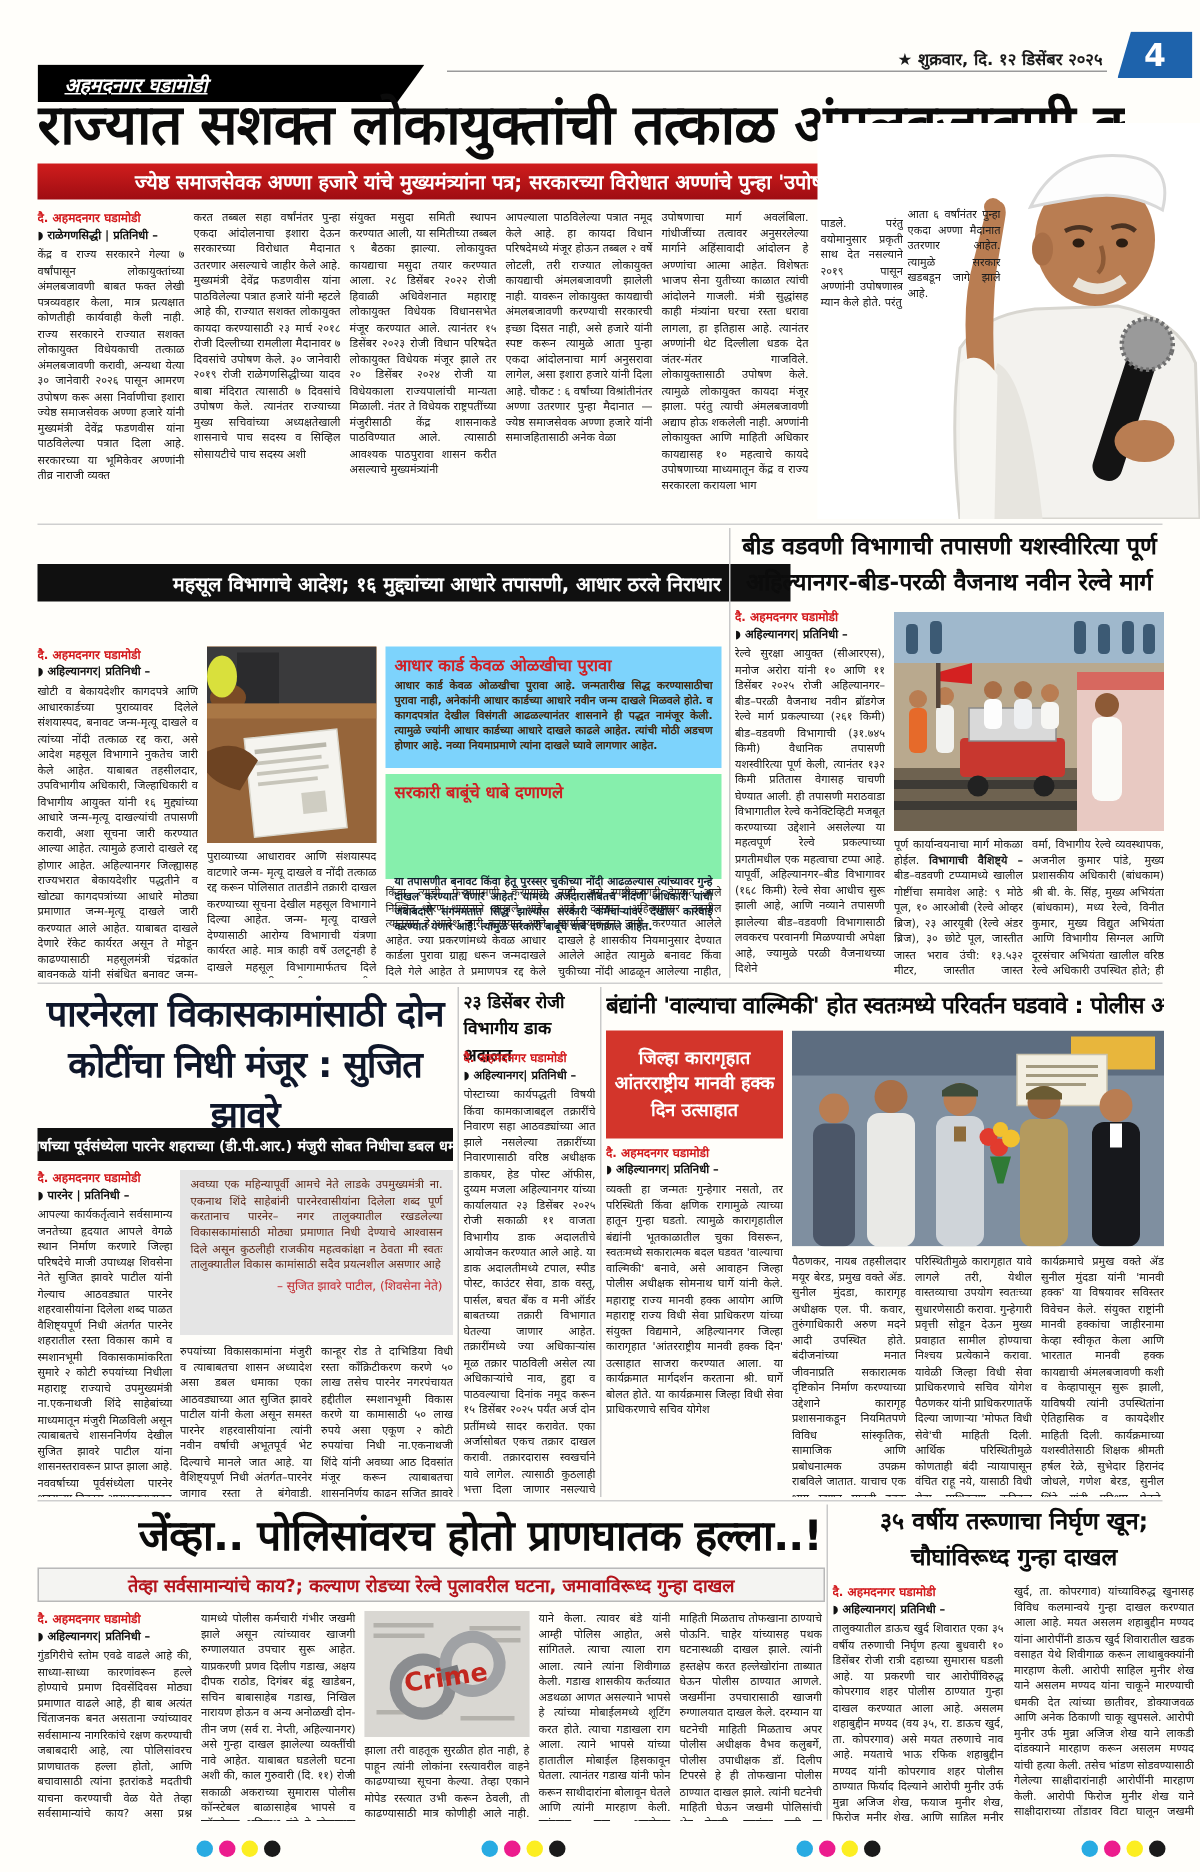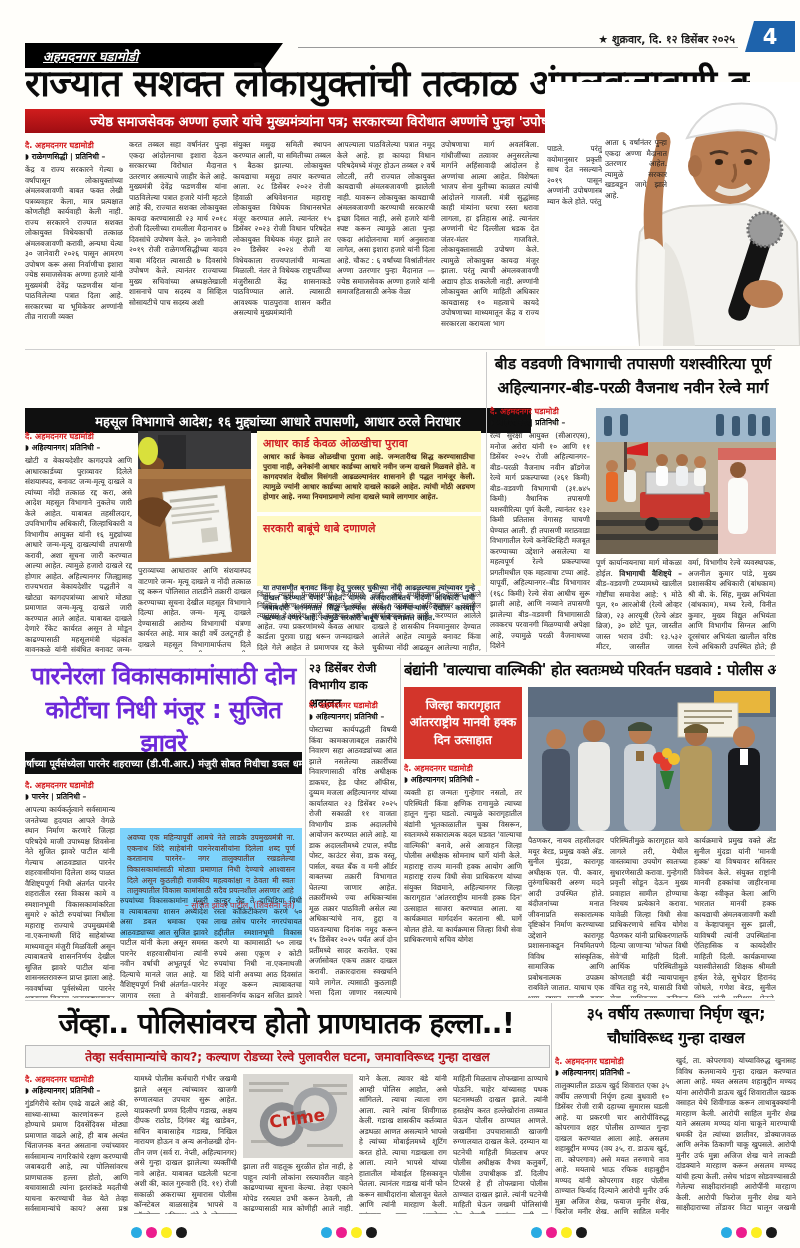--- a/index.html
+++ b/index.html
@@ -82,21 +82,21 @@
     <div class="byline">◗ राळेगणसिद्धी | प्रतिनिधी –</div>
     <span class="bodytxt">केंद्र व राज्य सरकारने गेल्या ७ वर्षांपासून लोकायुक्तांच्या अंमलबजावणी बाबत फक्त लेखी पत्रव्यवहार केला, मात्र प्रत्यक्षात कोणतीही कार्यवाही केली नाही. राज्य सरकारने राज्यात सशक्त लोकायुक्त विधेयकाची तत्काळ अंमलबजावणी करावी, अन्यथा येत्या ३० जानेवारी २०२६ पासून आमरण उपोषण करू असा निर्वाणीचा इशारा ज्येष्ठ समाजसेवक अण्णा हजारे यांनी मुख्यमंत्री देवेंद्र फडणवीस यांना पाठविलेल्या पत्रात दिला आहे. सरकारच्या या भूमिकेवर अण्णांनी तीव्र नाराजी व्यक्त</span>
   </div>
   <div class="col" style="left:129px;top:140px;width:98px;height:206px;">करत तब्बल सहा वर्षांनंतर पुन्हा एकदा आंदोलनाचा इशारा देऊन सरकारच्या विरोधात मैदानात उतरणार असल्याचे जाहीर केले आहे. मुख्यमंत्री देवेंद्र फडणवीस यांना पाठविलेल्या पत्रात हजारे यांनी म्हटले आहे की, राज्यात सशक्त लोकायुक्त कायदा करण्यासाठी २३ मार्च २०१८ रोजी दिल्लीच्या रामलीला मैदानावर ७ दिवसांचे उपोषण केले. ३० जानेवारी २०१९ रोजी राळेगणसिद्धीच्या यादव बाबा मंदिरात त्यासाठी ७ दिवसांचे उपोषण केले. त्यानंतर राज्याच्या मुख्य सचिवांच्या अध्यक्षतेखाली शासनाचे पाच सदस्य व सिव्हिल सोसायटीचे पाच सदस्य अशी</div>
   <div class="col" style="left:233px;top:140px;width:98px;height:206px;">संयुक्त मसुदा समिती स्थापन करण्यात आली, या समितीच्या तब्बल ९ बैठका झाल्या. लोकायुक्त कायद्याचा मसुदा तयार करण्यात आला. २८ डिसेंबर २०२२ रोजी हिवाळी अधिवेशनात महाराष्ट्र लोकायुक्त विधेयक विधानसभेत मंजूर करण्यात आले. त्यानंतर १५ डिसेंबर २०२३ रोजी विधान परिषदेत लोकायुक्त विधेयक मंजूर झाले तर २० डिसेंबर २०२४ रोजी या विधेयकाला राज्यपालांची मान्यता मिळाली. नंतर ते विधेयक राष्ट्रपतींच्या मंजुरीसाठी केंद्र शासनाकडे पाठविण्यात आले. त्यासाठी आवश्यक पाठपुरावा शासन करीत असल्याचे मुख्यमंत्र्यांनी</div>
   <div class="col" style="left:337px;top:140px;width:98px;height:206px;">आपल्याला पाठविलेल्या पत्रात नमूद केले आहे. हा कायदा विधान परिषदेमध्ये मंजूर होऊन तब्बल २ वर्षे लोटली, तरी राज्यात लोकायुक्त कायद्याची अंमलबजावणी झालेली नाही. यावरून लोकायुक्त कायद्याची अंमलबजावणी करण्याची सरकारची इच्छा दिसत नाही, असे हजारे यांनी स्पष्ट करून त्यामुळे आता पुन्हा एकदा आंदोलनाचा मार्ग अनुसरावा लागेल, असा इशारा हजारे यांनी दिला आहे. चौकट : ६ वर्षांच्या विश्रांतीनंतर अण्णा उतरणार पुन्हा मैदानात — ज्येष्ठ समाजसेवक अण्णा हजारे यांनी समाजहितासाठी अनेक वेळा</div>
   <div class="col" style="left:441px;top:140px;width:98px;height:206px;">उपोषणाचा मार्ग अवलंबिला. गांधीजींच्या तत्वावर अनुसरलेल्या मार्गाने अहिंसावादी आंदोलन हे अण्णांचा आत्मा आहेत. विशेषतः भाजप सेना युतीच्या काळात त्यांची आंदोलने गाजली. मंत्री सुद्धांसह काही मंत्र्यांना घरचा रस्ता धरावा लागला, हा इतिहास आहे. त्यानंतर अण्णांनी थेट दिल्लीला धडक देत जंतर-मंतर गाजविले. लोकायुक्तासाठी उपोषण केले. त्यामुळे लोकायुक्त कायदा मंजूर झाला. परंतु त्याची अंमलबजावणी अद्याप होऊ शकलेली नाही. अण्णांनी लोकायुक्त आणि माहिती अधिकार कायद्यासह १० महत्वाचे कायदे उपोषणाच्या माध्यमातून केंद्र व राज्य सरकारला करायला भाग</div>
 
   <div class="hline" style="left:25px;top:349px;width:750px;background:#cfcfcf;"></div>
 
-  <div class="blackbar" style="left:25px;top:408px;width:506px;height:25px;font-size:13px;">महसूल विभागाचे आदेश; १६ मुद्द्यांच्या आधारे तपासणी, आधार ठरले निराधार</div>
+  <div class="blackbar" style="left:25px;top:376px;width:458px;height:25px;font-size:13px;padding-left:44px;">महसूल विभागाचे आदेश; १६ मुद्द्यांच्या आधारे तपासणी, आधार ठरले निराधार</div>
 
   <div class="col" style="left:25px;top:431px;width:107px;height:221px;">
     <div class="paperline">दै. अहमदनगर घडामोडी</div>
     <div class="byline">◗ अहिल्यानगर| प्रतिनिधी –</div>
     <span class="bodytxt">खोटी व बेकायदेशीर कागदपत्रे आणि आधारकार्डच्या पुराव्यावर दिलेले संशयास्पद, बनावट जन्म-मृत्यू दाखले व त्यांच्या नोंदी तत्काळ रद्द करा, असे आदेश महसूल विभागाने नुकतेच जारी केले आहेत. याबाबत तहसीलदार, उपविभागीय अधिकारी, जिल्हाधिकारी व विभागीय आयुक्त यांनी १६ मुद्द्यांच्या आधारे जन्म-मृत्यू दाखल्यांची तपासणी करावी, अशा सूचना जारी करण्यात आल्या आहेत. त्यामुळे हजारो दाखले रद्द होणार आहेत. अहिल्यानगर जिल्ह्यासह राज्यभरात बेकायदेशीर पद्धतीने व खोट्या कागदपत्रांच्या आधारे मोठ्या प्रमाणात जन्म-मृत्यू दाखले जारी करण्यात आले आहेत. याबाबत दाखले देणारे रॅकेट कार्यरत असून ते मोडून काढण्यासाठी महसूलमंत्री चंद्रकांत बावनकुळे यांनी संबंधित बनावट जन्म-मृत्यू दाखल्यांची तत्काळ रद्दबदली करावी, असे आदेश दिले आहेत. आधारकार्डच्या</span>
   </div>
 
   <div class="photo" style="left:138px;top:431px;width:113px;height:131px;background:#8a5a33;">
     <svg width="113" height="131" viewBox="0 0 113 131">
       <rect x="0" y="0" width="113" height="131" fill="#96653a"></rect>
@@ -111,26 +111,26 @@
         <rect x="34" y="81" width="48" height="2.5" fill="#c7c5ba"></rect>
         <rect x="34" y="88" width="40" height="2.5" fill="#c7c5ba"></rect>
         <rect x="62" y="98" width="16" height="14" fill="#cfcdc2"></rect>
       </g>
       <path d="M0 70 Q20 60 34 76 L22 96 Q6 92 0 84 Z" fill="#6d4322"></path>
       <ellipse cx="10" cy="20" rx="10" ry="14" fill="#d9e03c"></ellipse>
     </svg>
   </div>
   <div class="col" style="left:138px;top:566px;width:113px;height:86px;">पुराव्याच्या आधारावर आणि संशयास्पद वाटणारे जन्म- मृत्यू दाखले व नोंदी तत्काळ रद्द करून पोलिसात तातडीने तक्रारी दाखल करण्याच्या सूचना देखील महसूल विभागाने दिल्या आहेत. जन्म- मृत्यू दाखले देण्यासाठी आरोग्य विभागाची यंत्रणा कार्यरत आहे. मात्र काही वर्षे उलटूनही हे दाखले महसूल विभागामार्फतच दिले जातात. त्यासाठी तहसीलदार व त्यावरील सक्षम अधिकारी आहेत. मात्र अनेक ठिकाणी बनावट कागदपत्रांच्या आधारे थेट गैरव्यवहार झाल्याच्या तक्रारी शासनाकडे केल्या गेल्या आहेत. त्यामुळे आता प्रमाणपत्र परत घेणे</div>
 
-  <div class="abs" style="left:257px;top:431px;width:224px;height:81px;background:#fef9c3;padding:4px 6px;box-sizing:border-box;">
+  <div class="abs" style="left:257px;top:431px;width:224px;height:81px;background:#7dd3fc;padding:4px 6px;box-sizing:border-box;">
     <div class="boxtitle" style="font-size:11px;">आधार कार्ड केवळ ओळखीचा पुरावा</div>
     <div style="font-size:7.2px;line-height:1.4;color:#43280f;text-align:justify;font-weight:bold;">आधार कार्ड केवळ ओळखीचा पुरावा आहे. जन्मतारीख सिद्ध करण्यासाठीचा पुरावा नाही, अनेकांनी आधार कार्डच्या आधारे नवीन जन्म दाखले मिळवले होते. व कागदपत्रांत देखील विसंगती आढळल्यानंतर शासनाने ही पद्धत नामंजूर केली. त्यामुळे ज्यांनी आधार कार्डच्या आधारे दाखले काढले आहेत. त्यांची मोठी अडचण होणार आहे. नव्या नियमाप्रमाणे त्यांना दाखले घ्यावे लागणार आहेत.</div>
   </div>
 
-  <div class="abs" style="left:257px;top:516px;width:224px;height:70px;background:#fef9c3;padding:4px 6px;box-sizing:border-box;">
+  <div class="abs" style="left:257px;top:516px;width:224px;height:70px;background:#86efac;padding:4px 6px;box-sizing:border-box;">
     <div class="boxtitle" style="font-size:11px;">सरकारी बाबूंचे धाबे दणाणले</div>
     <div style="font-size:7.2px;line-height:1.4;color:#10232e;text-align:justify;font-weight:bold;margin-top:48px;">या तपासणीत बनावट किंवा हेतू पुरस्सर चुकीच्या नोंदी आढळल्यास त्यांच्यावर गुन्हे दाखल करण्यात येणार आहेत. यामध्ये अर्जदारासोबतच नोंदणी अधिकारी यांची जबाबदारी संगनमतात सिद्ध झाल्यास सरकारी कर्मचाऱ्यांवर देखील कारवाई करण्यात येणार आहे. त्यामुळे सरकारी बाबूंचे धाबे दणाणले आहेत.</div>
   </div>
   <div class="col" style="left:257px;top:590px;width:107px;height:62px;">किंवा त्याची फेरतपासणी करण्याचे निश्चित धोरण शासनाने आखले आहे. त्यानुसार हे आदेश जारी करण्यात आले आहेत. ज्या प्रकरणांमध्ये केवळ आधार कार्डला पुरावा ग्राह्य धरून जन्मदाखले दिले गेले आहेत ते प्रमाणपत्र रद्द केले जातील. तसेच आधारकार्ड हा जन्माचा किंवा जन्म ठिकाणाचा पुरावा म्हणून ग्राह्य धरता येणार</div>
   <div class="col" style="left:372px;top:590px;width:109px;height:62px;">नाही, असे स्पष्टीकरणही देण्यात आले आहे. दरम्यान अहिल्यानगर तहसील कार्यालयाकडून जारी करण्यात आलेले दाखले हे शासकीय नियमानुसार देण्यात आलेले आहेत त्यामुळे बनावट किंवा चुकीच्या नोंदी आढळून आलेल्या नाहीत, परंतु अन्य तहसील कार्यालयांमध्ये अशा प्रकारच्या नोंदी आढळण्याची शक्यता आहे.</div>
 
   <div class="vline" style="left:486px;top:352px;height:300px;"></div>
 
   <div class="abs" style="left:490px;top:352px;width:286px;text-align:center;font-weight:bold;font-size:15.5px;color:#0c0c0c;line-height:1.55;">
     <div>बीड वडवणी विभागाची तपासणी यशस्वीरित्या पूर्ण</div>
@@ -188,29 +188,29 @@
   </div>
   <div class="col" style="left:596px;top:558px;width:86px;height:94px;">
     <span>पूर्ण कार्यान्वयनाचा मार्ग मोकळा होईल.</span>
     <b>विभागाची वैशिष्ट्ये –</b>
     <span>बीड–वडवणी टप्प्यामध्ये खालील गोष्टींचा समावेश आहे: ९ मोठे पूल, १० आरओबी (रेल्वे ओव्हर ब्रिज), २३ आरयूबी (रेल्वे अंडर ब्रिज), ३० छोटे पूल, जास्तीत जास्त भराव उंची: १३.५३२ मीटर, जास्तीत जास्त खोदकामाची खोली: २८.०४९ मीटर, उच्च-वेगाच्या चाचण्यांसाठी लोकोमोटिव्ह वापरण्यात आले, ज्या दरम्यान सीआरएस प्रोटोकॉलनुसार ट्रॅक, पूल, वळणे आणि सुरक्षा उपकरणांची कसून तपासणी करण्यात आली. या तपासणीला राजेश कुमार</span>
   </div>
   <div class="col" style="left:688px;top:558px;width:88px;height:94px;">वर्मा, विभागीय रेल्वे व्यवस्थापक, अजनील कुमार पांडे, मुख्य प्रशासकीय अधिकारी (बांधकाम) श्री बी. के. सिंह, मुख्य अभियंता (बांधकाम), मध्य रेल्वे, विनीत कुमार, मुख्य विद्युत अभियंता आणि विभागीय सिग्नल आणि दूरसंचार अभियंता खालील वरिष्ठ रेल्वे अधिकारी उपस्थित होते; ही यशस्वी तपासणी आणि उच्च-वेगाची चाचणी मध्य रेल्वेच्या बांधकाम संघटना, पुणे विभाग आणि सुरक्षा पथकांच्या समन्वित प्रयत्नांचे प्रतीक आहे, जे नवीन मार्ग कार्यान्वित करण्यासाठी सज्ज करण्याच्या दिशेने कार्यरत आहेत.</div>
 
   <div class="hline" style="left:25px;top:655px;width:750px;background:#cfcfcf;"></div>
 
-  <div class="abs" style="left:25px;top:660px;width:277px;text-align:center;font-weight:bold;font-size:24px;color:#6d28d9;line-height:1.4;letter-spacing:-0.5px;">पारनेरला विकासकामांसाठी दोन कोटींचा निधी मंजूर : सुजित झावरे</div>
+  <div class="abs" style="left:25px;top:660px;width:277px;text-align:center;font-weight:bold;font-size:24px;color:#0f172a;line-height:1.4;letter-spacing:-0.5px;">पारनेरला विकासकामांसाठी दोन कोटींचा निधी मंजूर : सुजित झावरे</div>
   <div class="blackbar" style="left:25px;top:752px;width:277px;height:22px;font-size:9.6px;">नववर्षाच्या पूर्वसंध्येला पारनेर शहराच्या (डी.पी.आर.) मंजुरी सोबत निधीचा डबल धमाका</div>
 
   <div class="col" style="left:25px;top:780px;width:90px;height:218px;">
     <div class="paperline">दै. अहमदनगर घडामोडी</div>
     <div class="byline">◗ पारनेर | प्रतिनिधी –</div>
     <span class="bodytxt">आपल्या कार्यकर्तृत्वाने सर्वसामान्य जनतेच्या हृदयात आपले वेगळे स्थान निर्माण करणारे जिल्हा परिषदेचे माजी उपाध्यक्ष शिवसेना नेते सुजित झावरे पाटील यांनी गेल्याच आठवड्यात पारनेर शहरवासीयांना दिलेला शब्द पाळत वैशिष्ट्यपूर्ण निधी अंतर्गत पारनेर शहरातील रस्ता विकास कामे व स्मशानभूमी विकासकामांकरिता सुमारे २ कोटी रुपयांच्या निधीला महाराष्ट्र राज्याचे उपमुख्यमंत्री ना.एकनाथजी शिंदे साहेबांच्या माध्यमातून मंजुरी मिळविली असून त्याबाबतचे शासननिर्णय देखील सुजित झावरे पाटील यांना शासनस्तरावरून प्राप्त झाला आहे. नववर्षाच्या पूर्वसंध्येला पारनेर शहराच्या विकास आराखड्याबाबत</span>
   </div>
-  <div class="abs" style="left:120px;top:780px;width:182px;height:110px;background:#7dd3fc;padding:5px 7px;box-sizing:border-box;margin-top:48px;">
+  <div class="abs" style="left:120px;top:780px;width:182px;height:110px;background:#e5e5e5;padding:5px 7px;box-sizing:border-box;">
     <div style="font-size:7.5px;line-height:1.42;color:#5d2a1a;text-align:justify;">अवघ्या एक महिन्यापूर्वी आमचे नेते लाडके उपमुख्यमंत्री ना. एकनाथ शिंदे साहेबांनी पारनेरवासीयांना दिलेला शब्द पूर्ण करतानाच पारनेर– नगर तालुक्यातील रखडलेल्या विकासकामांसाठी मोठ्या प्रमाणात निधी देण्याचे आश्वासन दिले असून कुठलीही राजकीय महत्वकांक्षा न ठेवता मी स्वतः तालुक्यातील विकास कामांसाठी सदैव प्रयत्नशील असणार आहे</div>
     <span class="quote-attr">– सुजित झावरे पाटील, (शिवसेना नेते)</span>
   </div>
   <div class="col" style="left:120px;top:896px;width:88px;height:102px;">रुपयांच्या विकासकामांना मंजुरी व त्याबाबतचा शासन अध्यादेश असा डबल धमाका एका आठवड्याच्या आत सुजित झावरे पाटील यांनी केला असून समस्त पारनेर शहरवासीयांना त्यांनी नवीन वर्षाची अभूतपूर्व भेट दिल्याचे मानले जात आहे. या वैशिष्ट्यपूर्ण निधी अंतर्गत–पारनेर जागाव रस्ता ते बुंगेवाडी, सोळकेवाडी रस्ता मजबुतीकरण व डांबरीकरण करणे ५० लाख, पारनेर ते सिद्धेश्वरवाडी रस्ता मजबुतीकरण व</div>
   <div class="col" style="left:214px;top:896px;width:88px;height:102px;">कान्हूर रोड ते दाभिडिया विधी रस्ता काँक्रिटीकरण करणे ५० लाख तसेच पारनेर नगरपंचायत हद्दीतील स्मशानभूमी विकास करणे या कामासाठी ५० लाख रुपये असा एकूण २ कोटी रुपयांचा निधी ना.एकनाथजी शिंदे यांनी अवघ्या आठ दिवसांत मंजूर करून त्याबाबतचा शासननिर्णय काढून सुजित झावरे पाटील व समस्त पारनेरवासीयांना दिलेला शब्द खरा करून दाखविला आहे.</div>
 
   <div class="vline" style="left:305px;top:658px;height:340px;"></div>
 
   <div class="abs" style="left:309px;top:660px;width:88px;font-weight:bold;font-size:11.5px;color:#0c0c0c;line-height:1.5;">२३ डिसेंबर रोजी विभागीय डाक अदालत</div>
   <div class="col" style="left:309px;top:700px;width:88px;height:298px;">
@@ -267,21 +267,21 @@
         <path d="M132 84 L146 84 L141 102 L137 102 Z" fill="#2f7a35"></path>
       </g>
     </svg>
   </div>
   <div class="col" style="left:528px;top:836px;width:76px;height:162px;">पैठणकर, नायब तहसीलदार मयूर बेरड, प्रमुख वक्ते ॲड. सुनील मुंदडा, कारागृह अधीक्षक एल. पी. कवार, तुरुंगाधिकारी अरुण मदने आदी उपस्थित होते. बंदीजनांच्या मनात जीवनाप्रति सकारात्मक दृष्टिकोन निर्माण करण्याच्या उद्देशाने कारागृह प्रशासनाकडून नियमितपणे विविध सांस्कृतिक, सामाजिक आणि प्रबोधनात्मक उपक्रम राबविले जातात. याचाच एक भाग म्हणून मानवी हक्क दिनाचे आयोजन करण्यात आले होते. पोलीस अधीक्षक श्री. घार्गे पुढे म्हणाले, अनाथपणाने किंवा</div>
   <div class="col" style="left:610px;top:836px;width:78px;height:162px;">परिस्थितीमुळे कारागृहात यावे लागले तरी, येथील वास्तव्याचा उपयोग स्वतःच्या सुधारणेसाठी करावा. गुन्हेगारी प्रवृत्ती सोडून देऊन मुख्य प्रवाहात सामील होण्याचा निश्चय प्रत्येकाने करावा. यावेळी जिल्हा विधी सेवा प्राधिकरणाचे सचिव योगेश पैठणकर यांनी प्राधिकरणातर्फे दिल्या जाणाऱ्या 'मोफत विधी सेवे'ची माहिती दिली. आर्थिक परिस्थितीमुळे कोणताही बंदी न्यायापासून वंचित राहू नये, यासाठी विधी सेवा प्राधिकरण कटिबद्ध असून, बंद्यांनी या सेवेचा लाभ घ्यावा, असे आवाहन त्यांनी केले.</div>
   <div class="col" style="left:694px;top:836px;width:82px;height:162px;">कार्यक्रमाचे प्रमुख वक्ते ॲड सुनील मुंदडा यांनी 'मानवी हक्क' या विषयावर सविस्तर विवेचन केले. संयुक्त राष्ट्रांनी मानवी हक्कांचा जाहीरनामा केव्हा स्वीकृत केला आणि भारतात मानवी हक्क कायद्याची अंमलबजावणी कशी व केव्हापासून सुरू झाली, याविषयी त्यांनी उपस्थितांना ऐतिहासिक व कायदेशीर माहिती दिली. कार्यक्रमाच्या यशस्वीतेसाठी शिक्षक श्रीमती हर्षल रेळे, सुभेदार हिरानंद जोधले, गणेश बेरड, सुनील शिंदे यांनी परिश्रम घेतले. कार्यक्रमाचे आभार प्रदर्शन कारागृह अधीक्षक एस. पी. कवार यांनी केले.</div>
 
   <div class="hline" style="left:25px;top:1000px;width:750px;background:#cfcfcf;"></div>
 
-  <div class="headline-giant" style="left:25px;top:1003px;width:523px;font-size:28px;text-align:center;">जेंव्हा.. पोलिसांवरच होतो प्राणघातक हल्ला..!</div>
+  <div class="headline-giant" style="left:25px;top:1003px;width:523px;font-size:28px;text-align:right;">जेंव्हा.. पोलिसांवरच होतो प्राणघातक हल्ला..!</div>
   <div class="abs" style="left:25px;top:1045px;width:525px;height:23px;background:#f4f4f2;border:1px solid #b9b9b9;color:#b3131b;font-weight:bold;font-size:12px;display:flex;align-items:center;justify-content:center;white-space:nowrap;overflow:hidden;box-sizing:border-box;">तेव्हा सर्वसामान्यांचे काय?; कल्याण रोडच्या रेल्वे पुलावरील घटना, जमावाविरूध्द गुन्हा दाखल</div>
 
   <div class="col" style="left:25px;top:1074px;width:103px;height:140px;">
     <div class="paperline">दै. अहमदनगर घडामोडी</div>
     <div class="byline">◗ अहिल्यानगर| प्रतिनिधी –</div>
     <span class="bodytxt">गुंडगिरीचे स्तोम एवढे वाढले आहे की, साध्या-साध्या कारणांवरून हल्ले होण्याचे प्रमाण दिवसेंदिवस मोठ्या प्रमाणात वाढले आहे, ही बाब अत्यंत चिंताजनक बनत असताना ज्यांच्यावर सर्वसामान्य नागरिकांचे रक्षण करण्याची जबाबदारी आहे, त्या पोलिसांवरच प्राणघातक हल्ला होतो, आणि बचावासाठी त्यांना इतरांकडे मदतीची याचना करण्याची वेळ येते तेव्हा सर्वसामान्यांचे काय? असा प्रश्न उपस्थित झाल्याशिवाय राहात नाही. त्याला कारणही तसेच घडले. गुरुवारी अचानक १० ते १२ जणांच्या टोळक्याने दोन पोलिसांवर प्राणघातक हल्ला केल्याची घटना नगर- कल्याण रस्त्यावरील उड्डाण पुलावर घडली.</span>
   </div>
   <div class="col" style="left:134px;top:1074px;width:103px;height:140px;">यामध्ये पोलीस कर्मचारी गंभीर जखमी झाले असून त्यांच्यावर खाजगी रुग्णालयात उपचार सुरू आहेत. याप्रकरणी प्रणव दिलीप गडाख, अक्षय दीपक राठोड, दिगंबर बंडू खाडेबन, सचिन बाबासाहेब गडाख, निखिल नारायण होऊन व अन्य अनोळखी दोन-तीन जण (सर्व रा. नेप्ती, अहिल्यानगर) असे गुन्हा दाखल झालेल्या व्यक्तींची नावे आहेत. याबाबत घडलेली घटना अशी की, काल गुरुवारी (दि. ११) रोजी सकाळी अकराच्या सुमारास पोलीस कॉन्स्टेबल बाळासाहेब भापसे व कॉन्स्टेबल अविनाश बंडे हे तोफखाना पोलिस ठाण्याचे दोघेजण नगर- कल्याण रोडने गुन्ह्याच्या तपासासाठी जात असताना रेल्वे पुलावर वाहतूक कोंडी झालेली त्यांना दिसली. बराच वेळ</div>
 
   <div class="photo" style="left:243px;top:1074px;width:110px;height:84px;background:#d8d6d2;">

